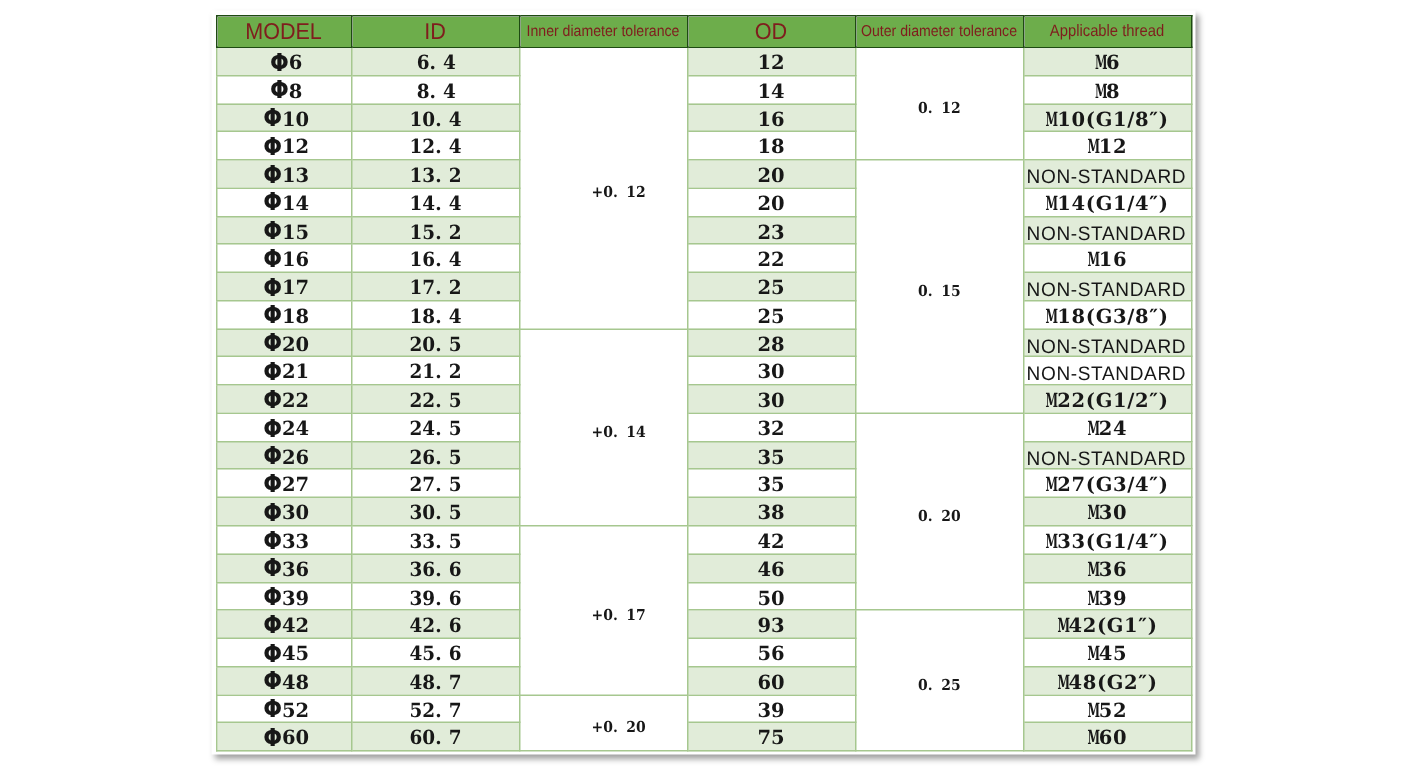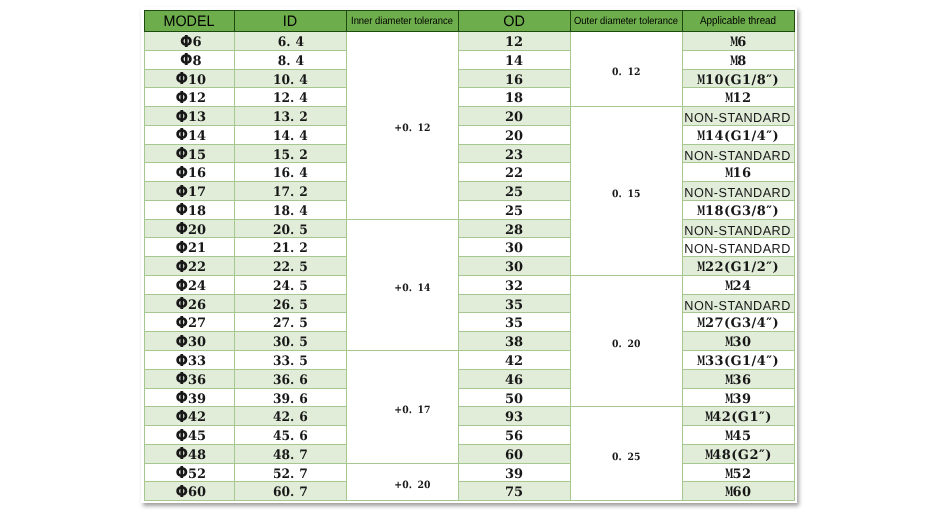--- a/index.html
+++ b/index.html
@@ -1,21 +1,21 @@
 <!DOCTYPE html>
 <html><head>
 <meta charset="utf-8">
 <style>
   html,body{margin:0;padding:0;background:#ffffff;width:950px;height:518px;overflow:hidden;
     -webkit-font-smoothing:antialiased;text-rendering:geometricPrecision;}
   body{font-family:"Liberation Sans",sans-serif;}
   #card{position:absolute;left:141px;top:7px;width:656px;height:496px;background:#fff;
         box-shadow:2px 3px 4px rgba(0,0,0,.38);}
   table{border-collapse:collapse;position:absolute;left:3px;top:3px;width:650px;table-layout:fixed;}
-  th{background:#6dad4b;border:1px solid #1e4a12;color:#000000;font-weight:normal;height:20px;padding:0;
+  th{background:#6dad4b;border:1px solid #1e4a12;color:#7f1d1d;font-weight:normal;height:20px;padding:0;
      font-size:10.4px;white-space:nowrap;line-height:22.4px;position:relative;}
   th>span{display:inline-block;position:absolute;left:50%;top:0;transform-origin:center;}
   th.h-model,th.h-id,th.h-od{font-size:15.2px;}
   th.h-model>span{transform:translateX(-50%) scaleX(.945);}
   th.h-id>span,th.h-od>span{transform:translateX(-50%) scaleX(.95);}
   th.h-inner>span,th.h-outer>span{transform:translateX(-50%) scaleX(.905);}
   th.h-thread{font-size:11px;}
   th.h-thread>span{top:-1px;}
   th.h-thread>span{transform:translateX(-50%) scaleX(.896);}
   td{height:17.76px;line-height:17.76px;padding:0;text-align:center;border:1px solid #a6c78f;

